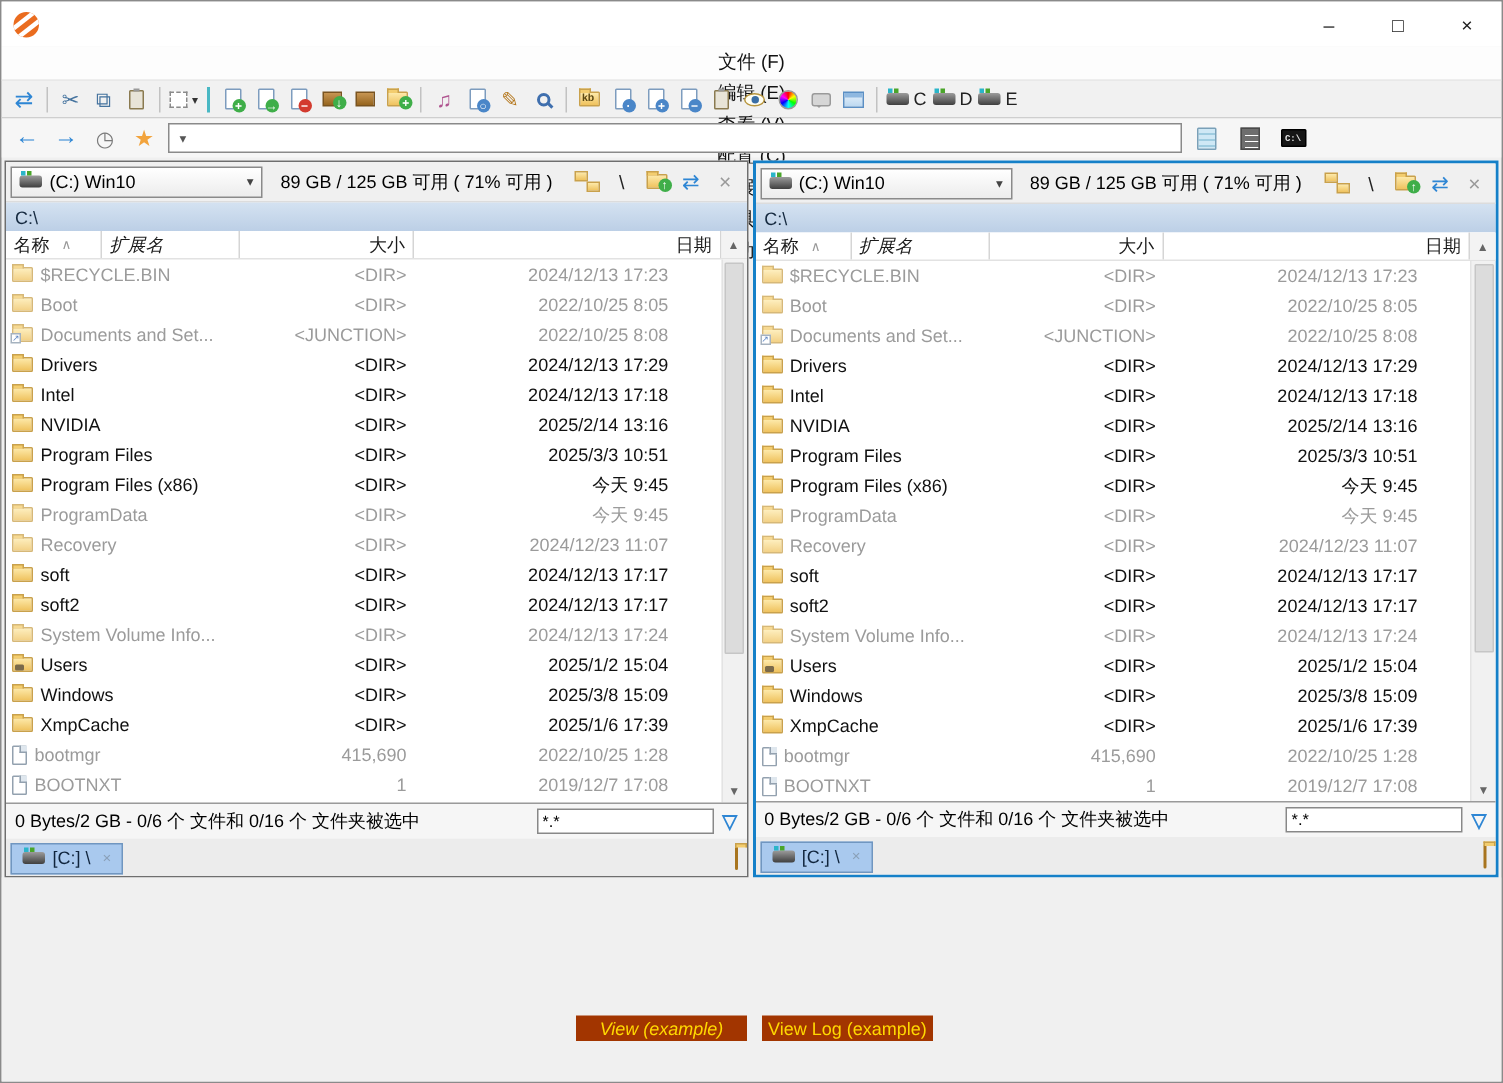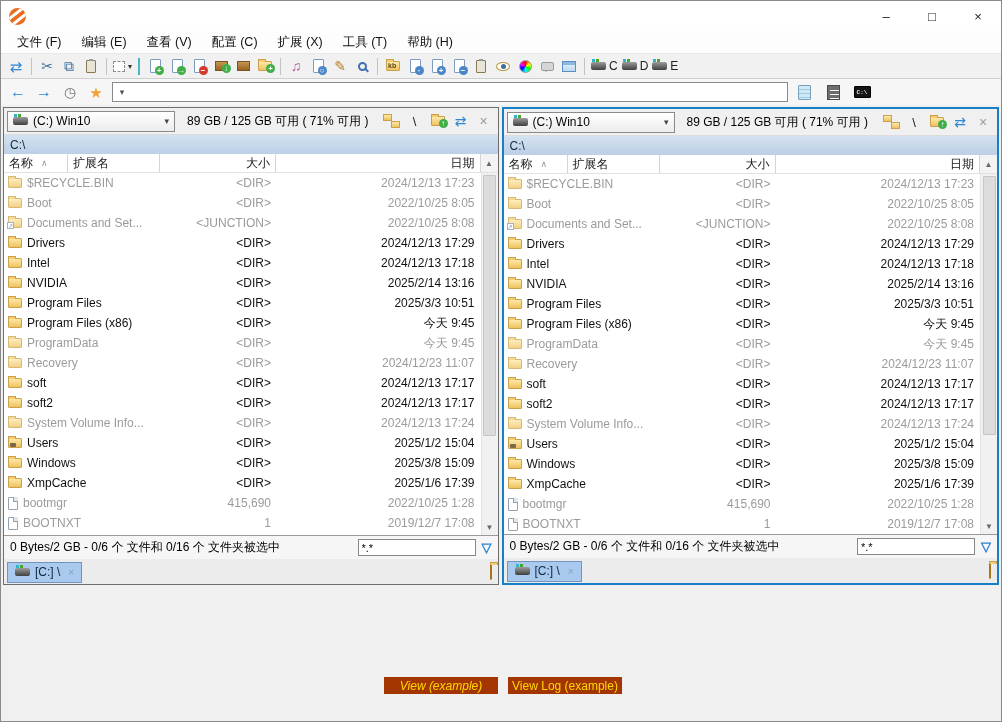--- a/index.html
+++ b/index.html
@@ -14,21 +14,21 @@
   }
   
   .titlebar { height:30px; background:#ffffff; display:flex; align-items:center; padding-left:8px; gap:8px; font-size:13px; color:#111; }
   .app-logo { width:17px; height:17px; border-radius:50%; background:#ea6c1f; position:relative; overflow:hidden; flex:0 0 auto; }
   .app-logo::before, .app-logo::after { content:""; position:absolute; width:20px; height:3px; background:#fff; transform:rotate(-38deg); }
   .app-logo::before { top:4px; left:-3px; }
   .app-logo::after  { top:10px; left:0px; }
   .win-controls { margin-left:auto; display:flex; height:100%; }
   .wbtn { width:46px; height:100%; display:flex; align-items:center; justify-content:center; font-size:13px; color:#222; }
   
-  .menubar { height:22px; background:#fdfdfd; display:flex; align-items:center; padding:0 6px; }
+  .menubar { height:22px; background:#fdfdfd; display:flex; align-items:center; padding:0 6px;flex-direction:column; }
   .menu-item { padding:2px 10px; font-size:12.5px; color:#111; white-space:nowrap; }
   
   .toolbar { height:26px; background:#f1f1f1; border-top:1px solid #e8e8e8; border-bottom:1px solid #cfcfcf; display:flex; align-items:center; padding:0 4px; }
   .tbtn { min-width:22px; height:20px; display:inline-flex; align-items:center; justify-content:center; position:relative; border-radius:2px; padding:0 2px; gap:3px; }
   .tsep { width:1px; height:17px; background:#c2c2c2; margin:0 4px; flex:0 0 auto; }
   .tsep.teal { background:#49b8c4; width:2px; }
   .gl { line-height:1; font-size:13px; }
   .page { width:11px; height:14px; background:#fff; border:1px solid #7d9cbe; border-radius:1px; position:relative; }
   .badge { position:absolute; right:-4px; bottom:-3px; width:9px; height:9px; border-radius:50%; color:#fff; font-size:8px; line-height:9px; text-align:center; font-weight:bold; }
   .folder-s { width:14px; height:10px; background:linear-gradient(#fde9a9,#efc25e); border:1px solid #c9a14c; border-radius:1px; position:relative; flex:0 0 auto; }
@@ -74,25 +74,25 @@
   .panel.active { border:2px solid #1580c8; }
   .drive-row { height:27px; min-height:27px; background:#f0f0f0; display:flex; align-items:center; padding:0 3px; gap:12px; border-bottom:1px solid #dcdcdc; }
   .drive-combo { width:168px; height:21px; border:1px solid #8a8a8a; background:linear-gradient(#ffffff,#ececec); display:flex; align-items:center; gap:5px; padding:0 5px; font-size:12px; flex:0 0 auto; }
   .combo-arrow { margin-left:auto; font-size:9px; color:#444; }
   .free-text { font-size:12px; white-space:nowrap; overflow:hidden; }
   .drive-tools { margin-left:auto; display:flex; align-items:center; gap:1px; }
   .path-row { height:19px; min-height:19px; background:linear-gradient(#d4e2f1,#bccfe6); display:flex; align-items:center; padding:0 6px; font-size:12px; color:#15293f; }
   .cols { height:19px; min-height:19px; display:flex; align-items:center; background:#fff; border-bottom:1px solid #e2e2e2; font-size:12px; color:#1a1a1a; }
   .col { border-right:1px solid #d5d5d5; height:100%; display:flex; align-items:center; padding:0 5px; }
   .c-name { width:64px; } .sort { color:#999; font-size:9px; margin-left:8px; }
-  .c-ext { width:92px; }
+  .c-ext { width:92px;font-style:italic; }
   .c-size { width:116px; justify-content:flex-end; }
   .c-date { flex:1; justify-content:flex-end; }
   .c-sb { width:17px; border-right:none; justify-content:center; font-size:8px; color:#666; background:#f3f3f3; }
-  .list { flex:1; display:flex; min-height:0; }
+  .list { flex:1; display:flex; min-height:0;gap:29px; }
   .rows { flex:1; overflow:hidden; font-size:12px; color:#111; }
   .row { height:20px; display:flex; align-items:center; }
   .row.dim { color:#9b9b9b; }
   .row.dim .folder-s { opacity:.75; }
   .nm-wrap { width:156px; display:flex; align-items:center; gap:5px; padding-left:4px; overflow:hidden; white-space:nowrap; flex:0 0 auto; }
   .sz { width:116px; text-align:right; padding-right:5px; flex:0 0 auto; }
   .dt { flex:1; text-align:right; padding-right:6px; white-space:nowrap; }
   .vscroll { width:17px; background:#f1f1f1; border-left:1px solid #e3e3e3; display:flex; flex-direction:column; align-items:center; }
   .thumb { width:13px; height:72%; background:#dcdcdc; border:1px solid #c6c6c6; border-radius:1px; margin-top:2px; }
   .sarrow { margin-top:auto; height:15px; display:flex; align-items:center; font-size:8px; color:#666; }

